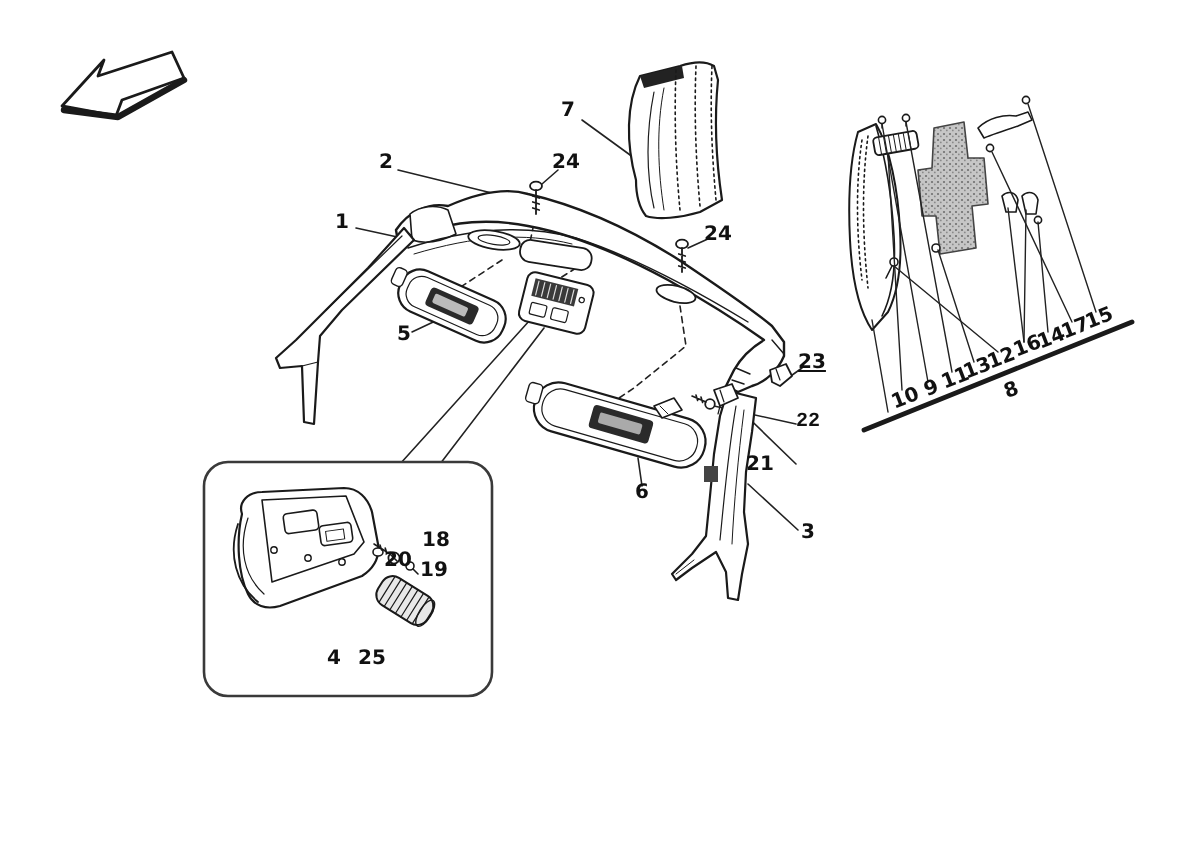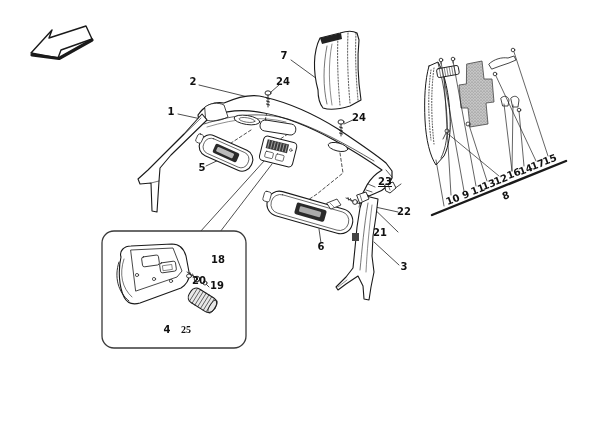--- a/index.html
+++ b/index.html
@@ -241,29 +241,29 @@
 </svg>
 
 <div class="callout-layer">
       <div class="callout" style="left: 171px; top: 112px;">1</div>
       <div class="callout" style="left: 193px; top: 82px;">2</div>
       <div class="callout" style="left: 283px; top: 82px;">24</div>
       <div class="callout" style="left: 284px; top: 56px;">7</div>
       <div class="callout" style="left: 359px; top: 118px;">24</div>
       <div class="callout" style="left: 202px; top: 168px;">5</div>
       <div class="callout" style="left: 321px; top: 247px;">6</div>
-      <div class="callout" style="left: 385px; top: 182px; text-decoration: underline;">23</div>
-      <div class="callout" style="left: 404px; top: 212px;">22</div>
+      <div class="callout" style="left: 406px; top: 182px; text-decoration: underline;">23</div>
+      <div class="callout" style="left: 404px; top: 212px; font-family: Liberation Mono, monospace;">22</div>
       <div class="callout" style="left: 380px; top: 233px;">21</div>
       <div class="callout" style="left: 404px; top: 267px;">3</div>
       <div class="callout" style="left: 199px; top: 253px; margin-top: 28px;">20</div>
       <div class="callout" style="left: 217px; top: 254px; margin-top: 32px;">19</div>
-      <div class="callout" style="left: 218px; top: 260px;">18</div>
+      <div class="callout" style="left: 218px; top: 271px;">18</div>
       <div class="callout" style="left: 167px; top: 330px;">4</div>
-      <div class="callout" style="left: 186px; top: 330px; font-family: Liberation Serif, serif;">25</div>
+      <div class="callout" style="left: 186px; top: 330px;">25</div>
       <div class="callout" style="left: 453px; top: 200px; transform: translate(-50%, -50%) rotate(-21deg);">10</div>
       <div class="callout" style="left: 466px; top: 195px; transform: translate(-50%, -50%) rotate(-21deg);">9</div>
       <div class="callout" style="left: 478px; top: 190px; transform: translate(-50%, -50%) rotate(-21deg);">11</div>
       <div class="callout" style="left: 489px; top: 185px; transform: translate(-50%, -50%) rotate(-21deg);">13</div>
       <div class="callout" style="left: 501px; top: 180px; transform: translate(-50%, -50%) rotate(-21deg);">12</div>
       <div class="callout" style="left: 514px; top: 174px; transform: translate(-50%, -50%) rotate(-21deg);">16</div>
       <div class="callout" style="left: 526px; top: 170px; transform: translate(-50%, -50%) rotate(-21deg);">14</div>
       <div class="callout" style="left: 538px; top: 165px; transform: translate(-50%, -50%) rotate(-21deg);">17</div>
       <div class="callout" style="left: 550px; top: 160px; transform: translate(-50%, -50%) rotate(-21deg);">15</div>
       <div class="callout" style="left: 506px; top: 196px; transform: translate(-50%, -50%) rotate(-21deg);">8</div>

